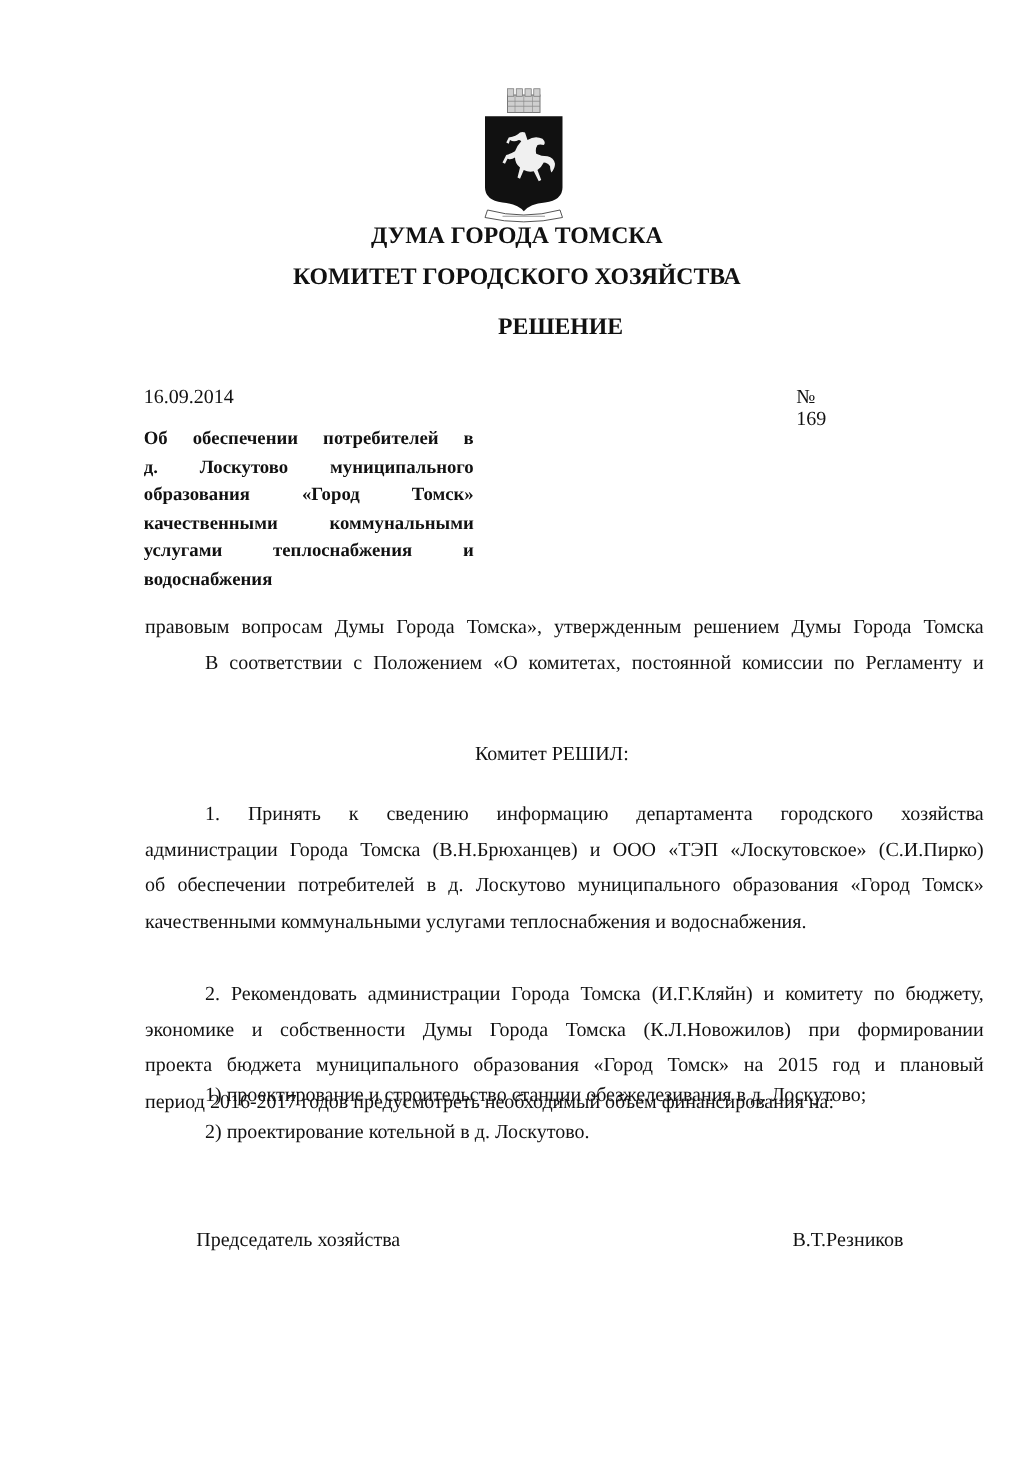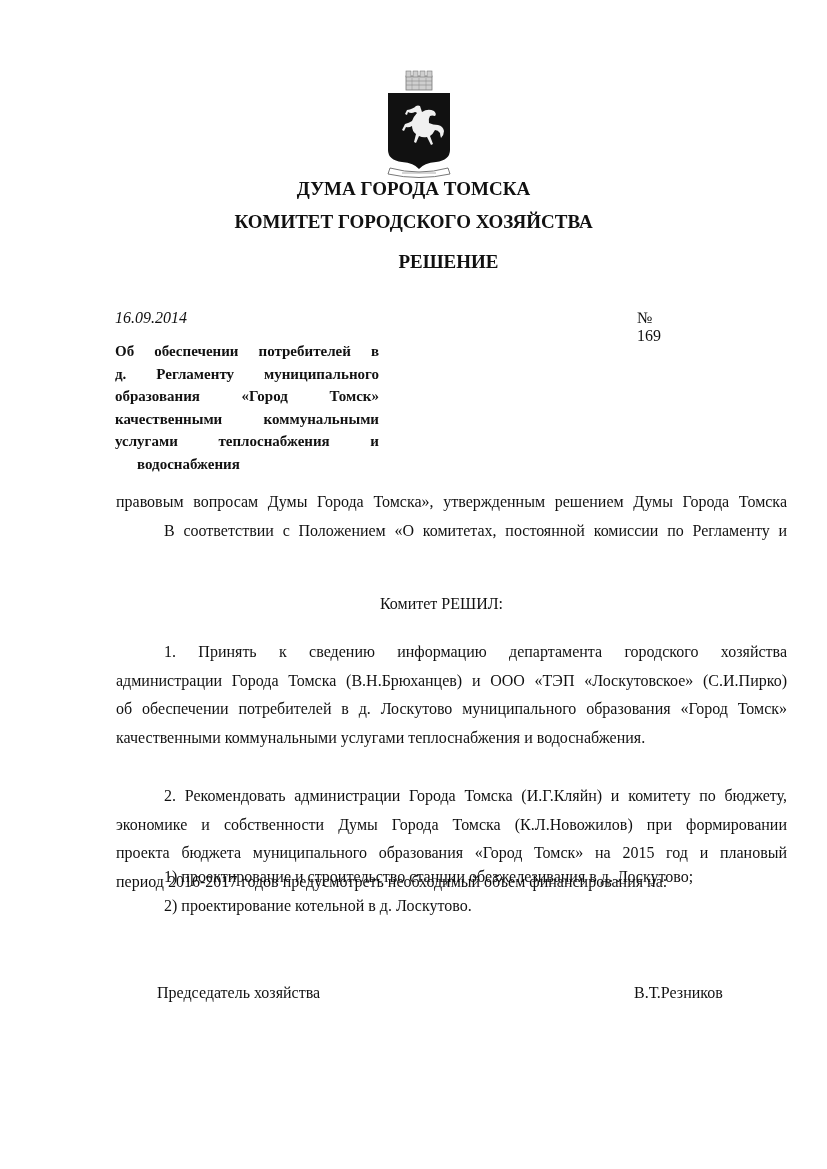--- a/index.html
+++ b/index.html
@@ -39,21 +39,20 @@
     }
     .h-duma { top: 178px; }
     .h-committee { top: 211px; }
     .h-decision { top: 251px; padding-left: 35px; }
 
     .date {
       position: absolute;
       left: 115px;
       top: 309px;
       font-size: 16px;
-      font-style: italic;
     }
     .number {
       position: absolute;
       left: 637px;
       top: 309px;
       font-size: 16px;
     }
     .subject {
       position: absolute;
       left: 115px;
@@ -66,21 +65,20 @@
       text-align-last: left;
     }
     .subject span.line {
       display: block;
       text-align: justify;
       text-align-last: justify;
       white-space: nowrap;
     }
     .subject span.line.last {
       text-align-last: left;
-      margin-left: 22px;
     }
     .para {
       position: absolute;
       left: 116px;
       width: 671px;
       font-size: 16px;
       line-height: 28.5px;
     }
     .para .line {
       display: block;
@@ -161,21 +159,21 @@
 
   <div class="heading h-duma">ДУМА ГОРОДА ТОМСКА</div>
   <div class="heading h-committee">КОМИТЕТ ГОРОДСКОГО ХОЗЯЙСТВА</div>
   <div class="heading h-decision">РЕШЕНИЕ</div>
 
   <div class="date">16.09.2014</div>
   <div class="number">№ 169</div>
 
   <div class="subject">
     <span class="line">Об обеспечении потребителей в</span>
-    <span class="line">д. Регламенту муниципального</span>
+    <span class="line">д. Лоскутово муниципального</span>
     <span class="line">образования «Город Томск»</span>
     <span class="line">качественными коммунальными</span>
     <span class="line">услугами теплоснабжения и</span>
     <span class="line last">водоснабжения</span>
   </div>
 
   <div class="para p-intro">
     <span class="line">правовым вопросам Думы Города Томска», утвержденным решением Думы Города Томска</span>
     <span class="line indent">В соответствии с Положением «О комитетах, постоянной комиссии по Регламенту и</span>
   </div>

